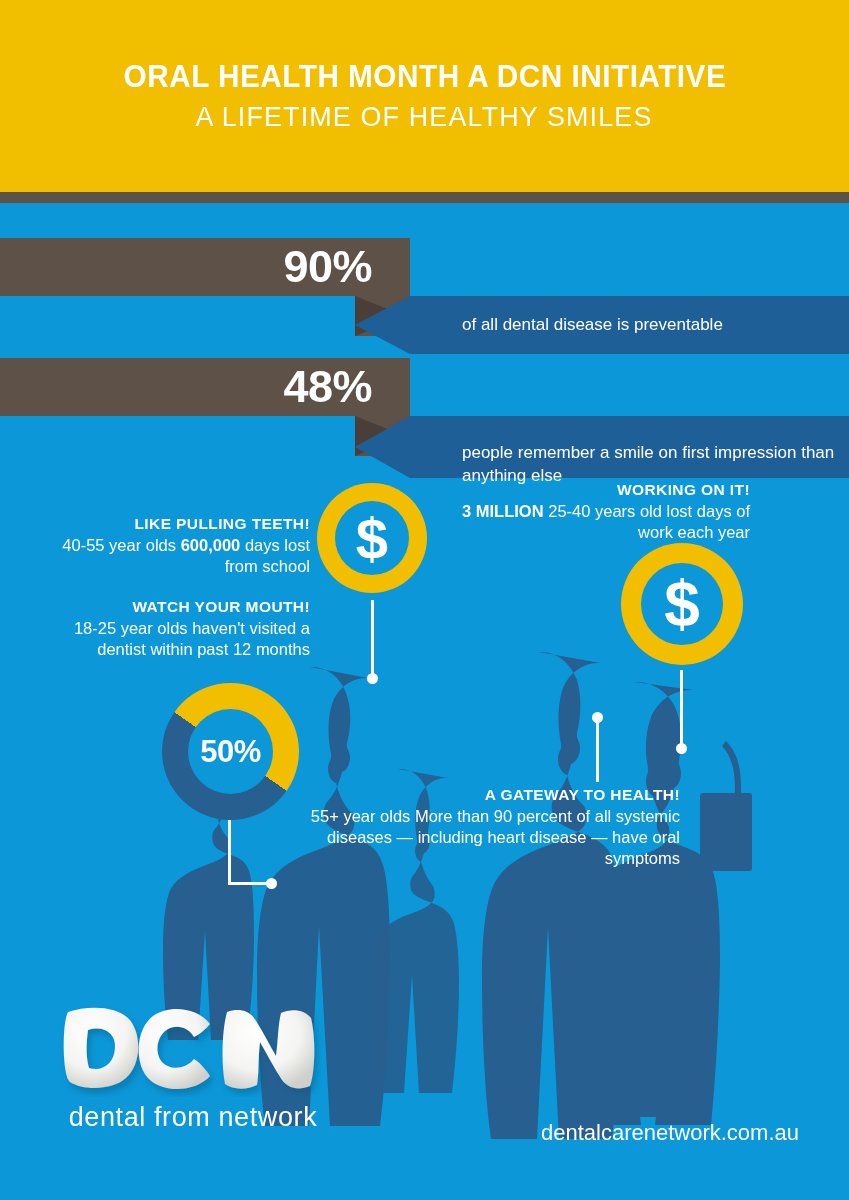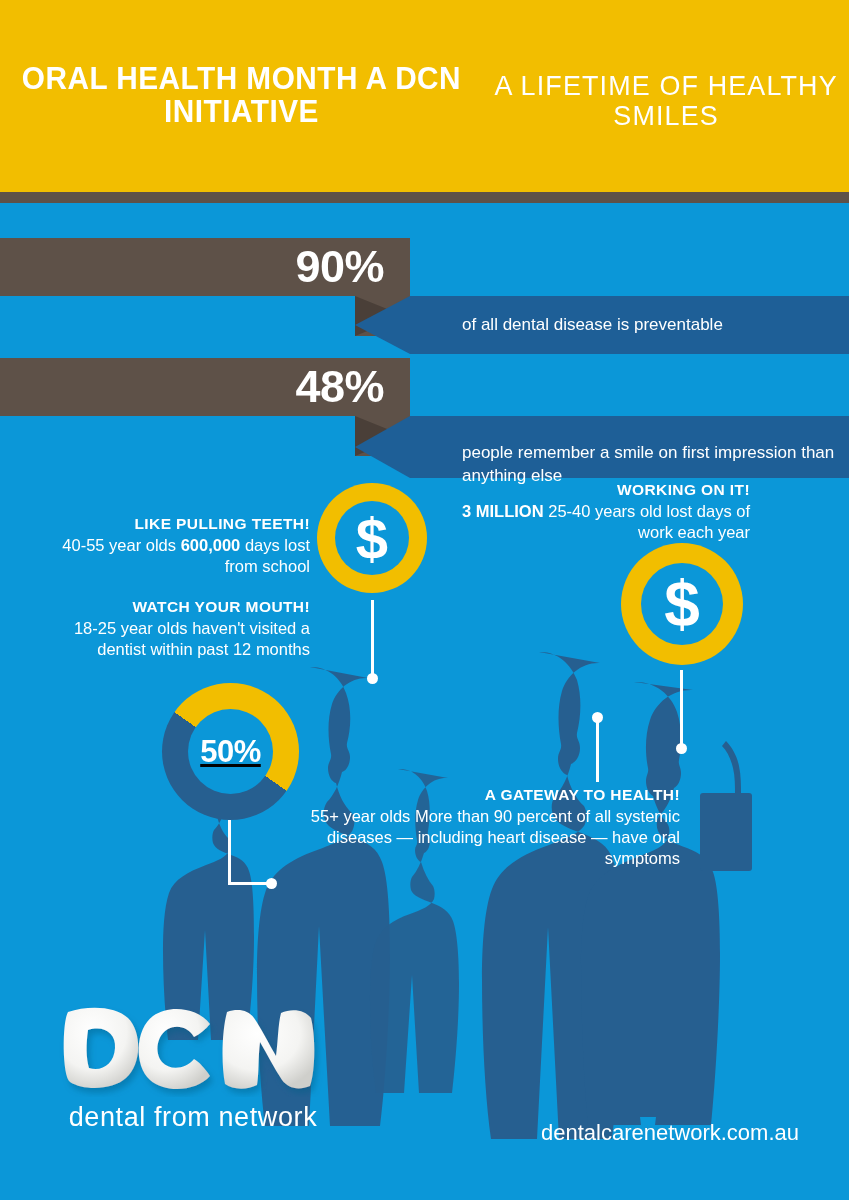--- a/index.html
+++ b/index.html
@@ -12,21 +12,21 @@
     position:absolute; inset:0;
     width:849px; height:1200px;
     background:#0B97D8;
     overflow:hidden;
   }
 
   
   .header {
     position:absolute; left:0; top:0; width:849px; height:192px;
     background:#F2BE00;
-    display:flex; flex-direction:row;
+    display:flex; flex-direction:column;
     align-items:center; justify-content:center;
   }
   .header-title {
     color:#ffffff;
     font-size:31px; font-weight:bold; letter-spacing:0.5px;
     text-align:center; line-height:1.05;
     font-family:"Liberation Sans", sans-serif;
     transform:scaleX(0.96);
   }
   .header-sub {
@@ -62,21 +62,21 @@
   }
   .ribbon-blue {
     position:absolute; left:355px; top:58px;
     width:494px; height:58px;
     background:#1E5F97;
     clip-path: polygon(0 50%, 55px 0, 100% 0, 100% 100%, 55px 100%);
   }
   .ribbon-pct {
     position:absolute; left:0; top:0; width:410px; height:58px;
     display:flex; align-items:center; justify-content:flex-end;
-    padding-right:26px;
+    padding-right:38px;
     color:#ffffff; font-size:45px; font-weight:bold; letter-spacing:-0.5px;
   }
   .ribbon-text {
     position:absolute; left:462px; top:58px;
     width:380px; height:58px;
     display:flex; align-items:center;
     color:#ffffff; font-size:17px; font-weight:400; line-height:1.35;
   }
   .ribbon-text.two-line { align-items:center; }
 
@@ -100,21 +100,21 @@
   #coin-work .coin-inner { width:82px; height:82px; font-size:64px; }
 
   
   #donut {
     position:absolute; left:162px; top:683px; width:137px; height:137px;
     border-radius:50%;
   }
   #donut .hole {
     position:absolute; left:26px; top:26px; width:85px; height:85px;
     border-radius:50%; background:#0B97D8;
-    display:flex; align-items:center; justify-content:center;text-decoration:underline;
+    display:flex; align-items:center; justify-content:center;
   }
   #donut .hole span {
     color:#ffffff; font-size:31px; font-weight:bold; letter-spacing:-0.5px;
   }
 
   
   .conn-line { position:absolute; background:#ffffff; }
   .conn-dot { position:absolute; width:11px; height:11px; border-radius:50%;
               background:#ffffff; }
 

